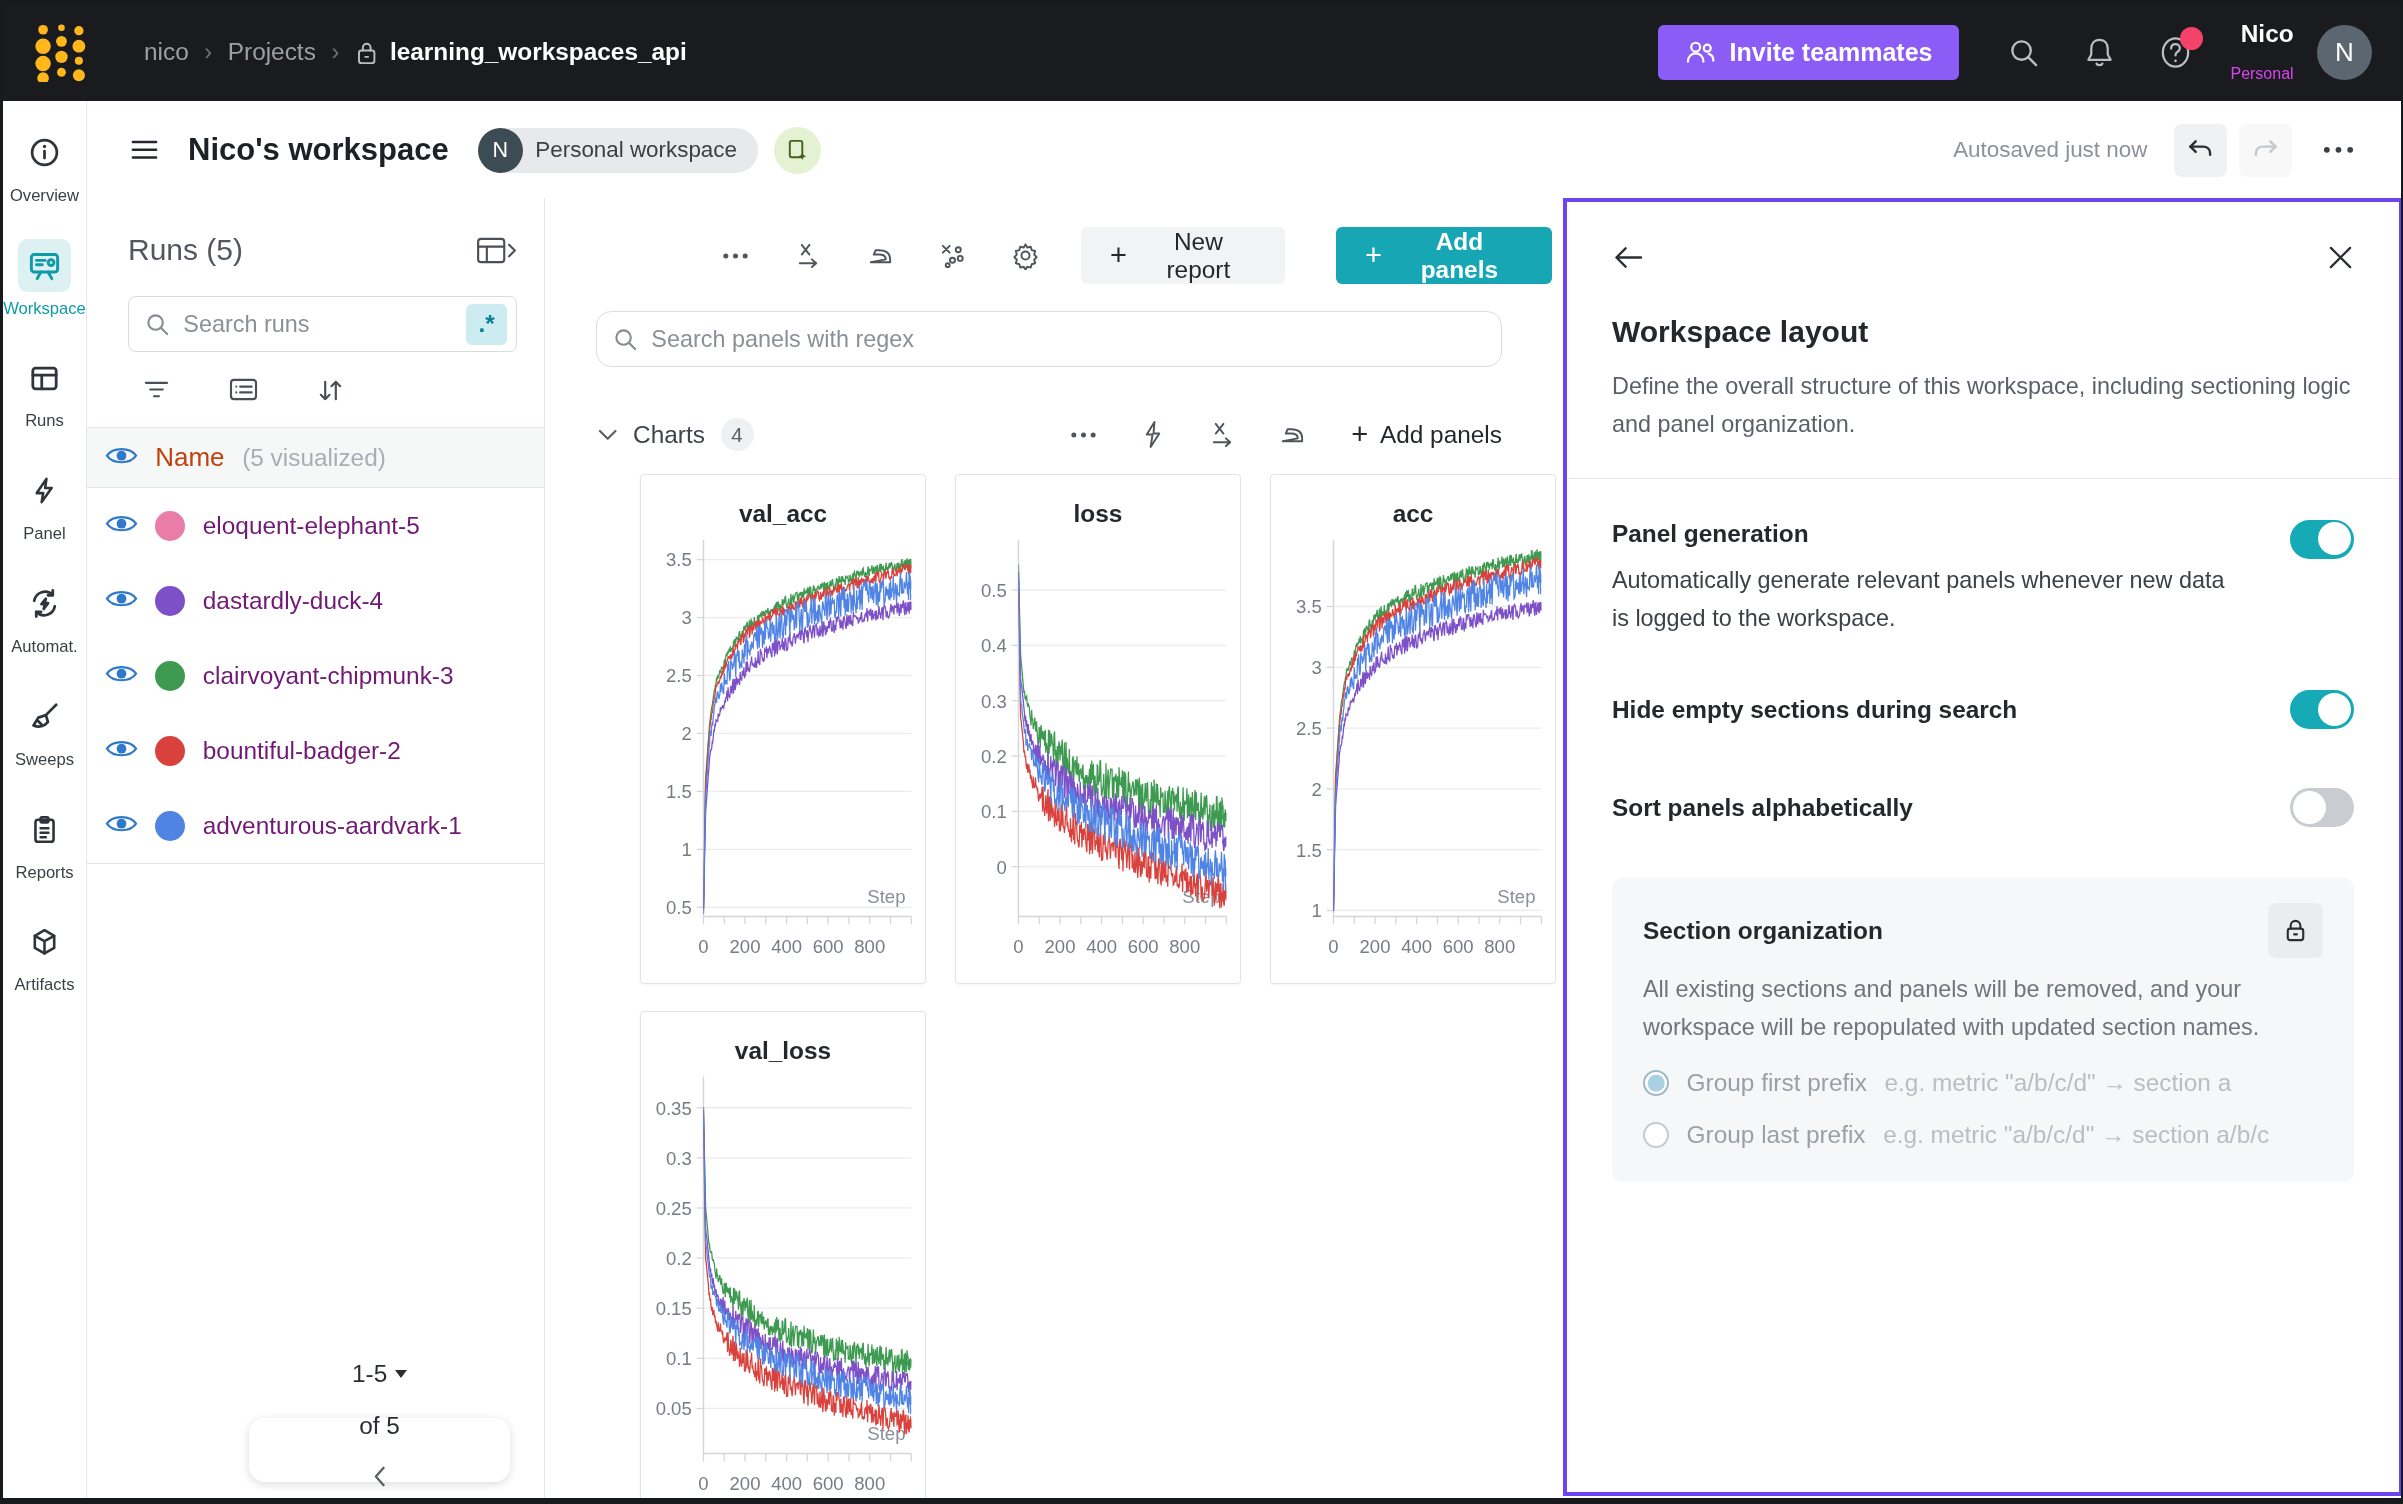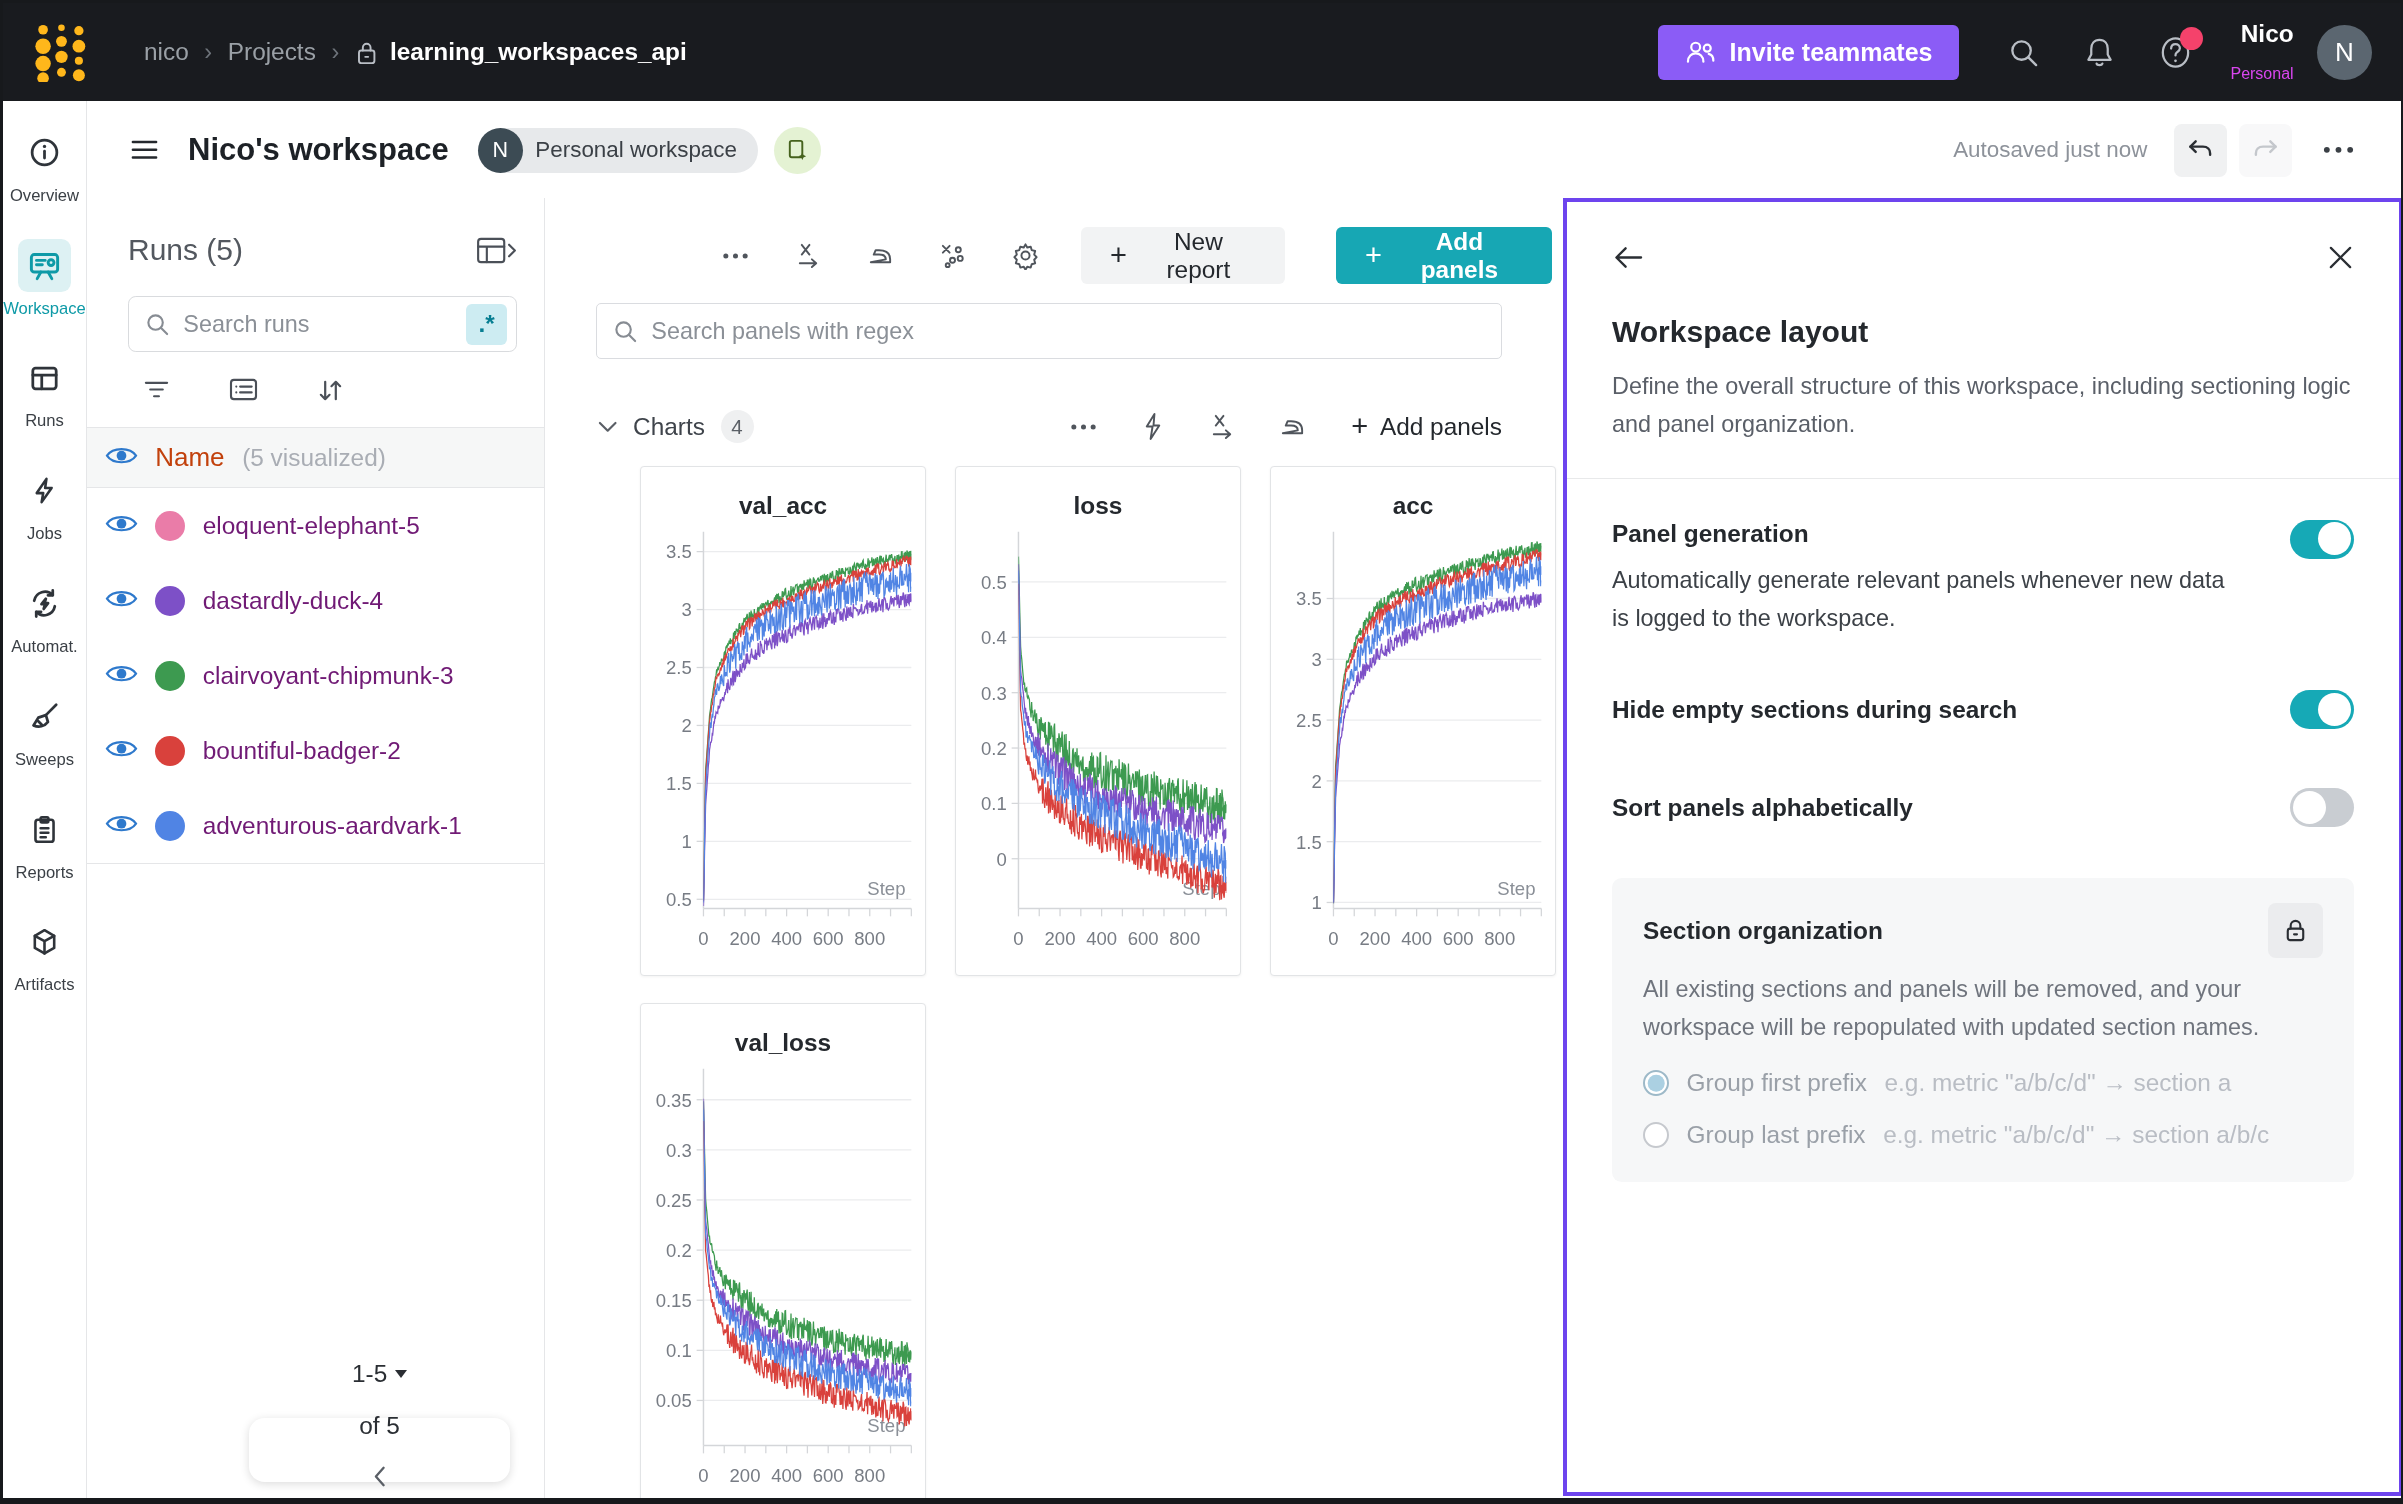--- a/index.html
+++ b/index.html
@@ -72,21 +72,21 @@
   .page-nav { background:none; border:none; color:#5a5f66; cursor:pointer; display:flex; }
 
   
   .charts-area { position:absolute; left:542px; top:195px; right:0; bottom:0; background:#fff; padding-left:51px; }
   .charts-toolbar { display:flex; align-items:center; margin-top:29px; width:956px; }
   .tb-icons { display:flex; gap:45px; margin-left:125px; color:#50555c; }
   .tb-icons button, .sec-icons button { background:none; border:none; color:#50555c; cursor:pointer; display:flex; align-items:center; }
   .new-report-btn { display:flex; align-items:center; gap:13.7px; height:57px; padding:0 29px; margin-left:41px; background:#f2f3f4; border:none; border-radius:5.9px; font-size:24.4px; color:#24282d; cursor:pointer; }
   .add-panels-btn { display:flex; align-items:center; gap:13.7px; height:57px; padding:0 29px; margin-left:51px; background:#17a7b4; border:none; border-radius:5.9px; font-size:24.4px; font-weight:bold; color:#fff; cursor:pointer; }
   .plus { font-size:29px; font-weight:normal; line-height:1; }
-  .panel-search { display:flex; align-items:center; width:906px; height:56px; border:1px solid #dadce0; border-radius:5px; margin-top:19px; padding:0 15.6px; }
+  .panel-search { display:flex; align-items:center; width:906px; height:56px; border:1px solid #dadce0; border-radius:15px; margin-top:27px; padding:0 15.6px; }
   .panel-search input { flex:1; border:none; outline:none; font-size:23.4px; margin-left:13.7px; color:#33373d; font-family:"Liberation Sans",sans-serif; background:transparent; }
   .panel-search input::placeholder { color:#8b9097; }
   .sec-header { display:flex; align-items:center; width:906px; margin-top:51px; }
   .sec-chevron { background:none; border:none; color:#5a5f66; cursor:pointer; display:flex; margin-right:13.7px; }
   .sec-title { font-size:24.4px; color:#3f444b; }
   .sec-count { min-width:33px; height:33px; border-radius:16.6px; background:#eff0f1; color:#5a5f66; font-size:20.5px; display:flex; align-items:center; justify-content:center; margin-left:15.6px; padding:0 7.8px; }
   .sec-spacer { flex:1; }
   .sec-icons { display:flex; gap:43px; align-items:center; }
   .sec-add { display:flex; align-items:center; gap:11.7px; background:none; border:none; font-size:24.4px; color:#24282d; cursor:pointer; margin-left:45px; }
   .cards-row { display:flex; gap:29px; margin-top:23.4px;padding-left:44px; }
@@ -233,21 +233,21 @@
           </svg>
       </span>
       <span class="rail-label">Runs</span>
     </div>
     <div class="rail-item">
       <span class="rail-icon">
         <svg class="ic" width="31" height="33" viewBox="0 0 24 24">
             <path d="M13.5 3 L6 14 h5 l-1.2 7 L17.5 10 h-5 z"></path>
           </svg>
       </span>
-      <span class="rail-label">Jobs</span>
+      <span class="rail-label">Panel</span>
     </div>
     <div class="rail-item">
       <span class="rail-icon">
         <svg class="ic" width="33" height="33" viewBox="0 0 24 24">
             <path d="M4.5 10 a8 8 0 0 1 13.5-4.2 M19.5 14 a8 8 0 0 1-13.5 4.2"></path>
             <path d="M18 2.5 v3.5 h-3.5 M6 21.5 v-3.5 h3.5"></path>
             <path d="M13 8.5 l-3.2 4 h2.6 l-1 3.5 3.2-4.3 h-2.6 z"></path>
           </svg>
       </span>
       <span class="rail-label">Automat.</span>

